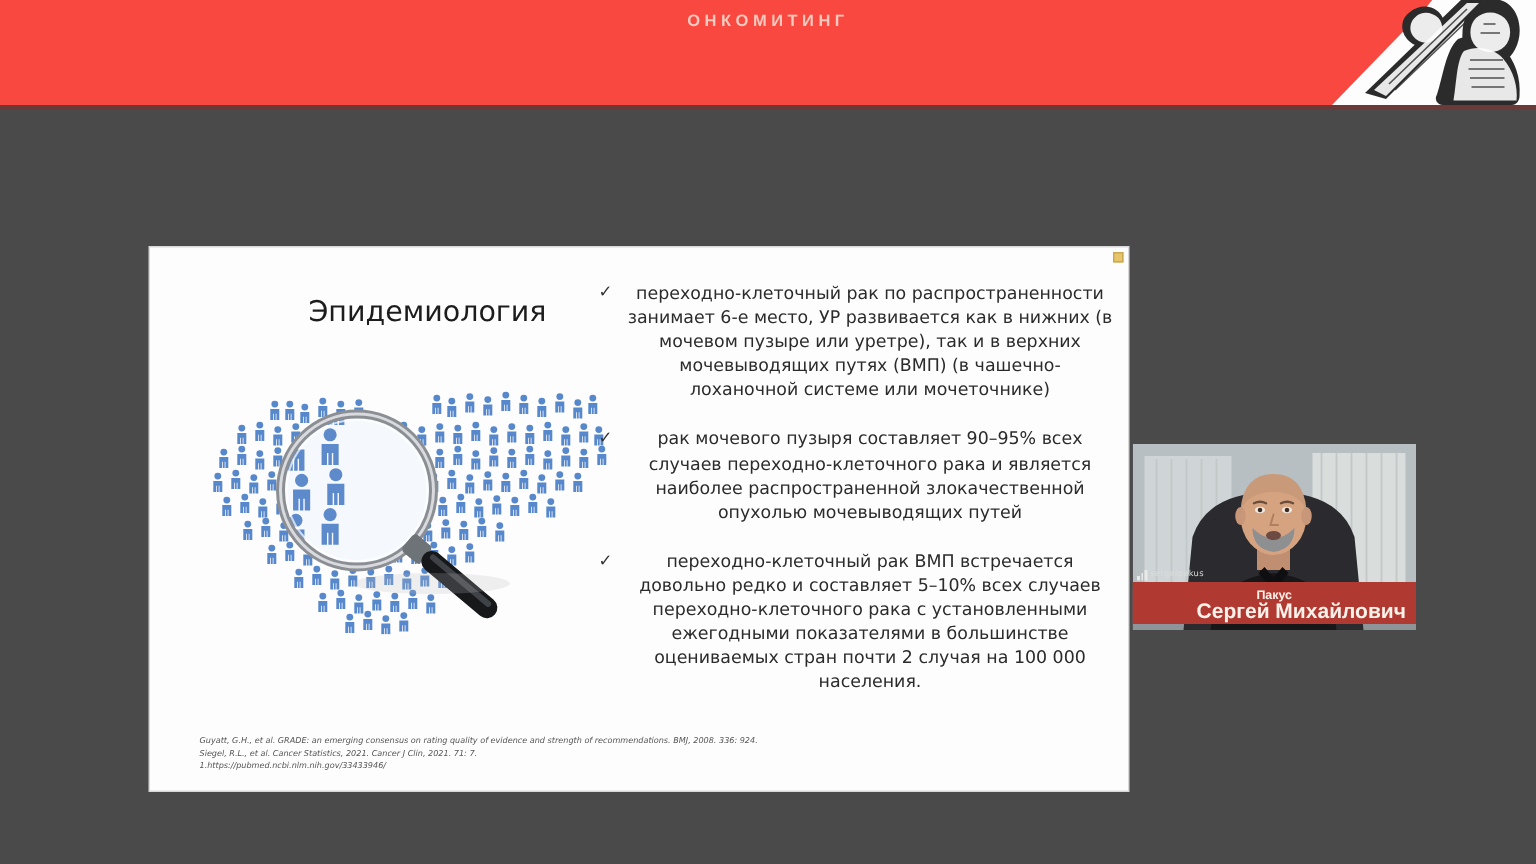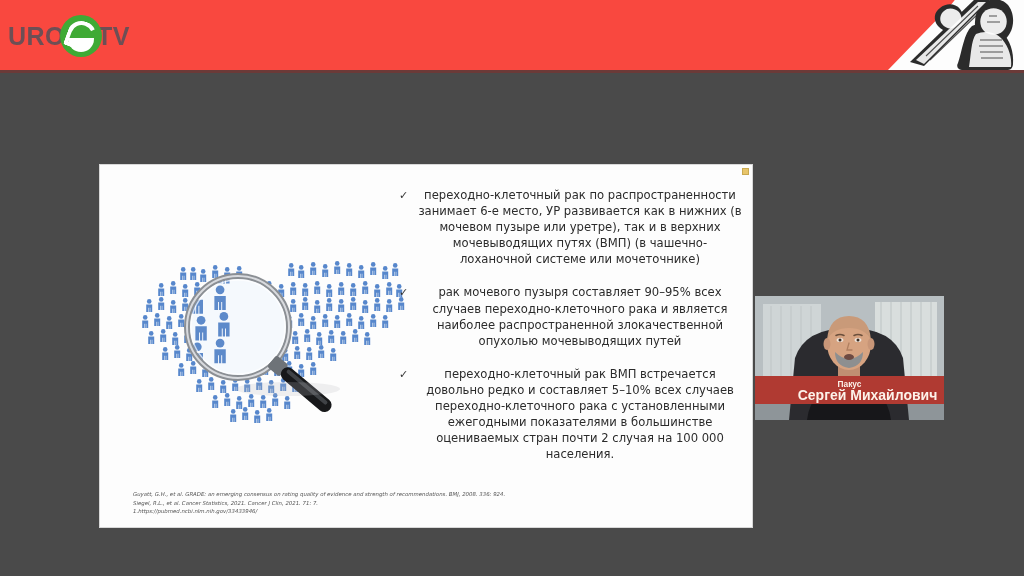--- a/index.html
+++ b/index.html
@@ -135,42 +135,38 @@
   .bars { display: flex; align-items: flex-end; gap: 1px; height: 7px; }
   .bars i { display: block; width: 1.6px; background: #e9e9e9; }
   .bars i:nth-child(1) { height: 3px; }
   .bars i:nth-child(2) { height: 5px; }
   .bars i:nth-child(3) { height: 7px; }
   .cam-user {
     font-size: 5.6px; color: #dcdcdc; letter-spacing: 0.2px;
     font-family: "DejaVu Sans", sans-serif; line-height: 7px;
   }
   .cam-name {
-    position: absolute; left: 0; bottom: 16px; width: 189px; height: 28px;
+    position: absolute; left: 0; bottom: 4px; width: 189px; height: 28px;
     background: #b03a32; color: #fdf2ea;
     display: flex; flex-direction: column; align-items: center;
     justify-content: center; z-index: 7;
   }
   .cam-name .n1 { font-size: 8.3px; font-weight: 700; line-height: 11px; }
   .cam-name .n2 { font-size: 14px; font-weight: 700; line-height: 11px; margin-left: 36px; }
 </style>
 </head>
 <body>
 
 <div id="stage">
 
   <div class="header">
 
-    <div class="logo">
-      <span class="logo-txt">URO</span>
-      <span class="logo-mark"></span>
-      <span class="logo-txt">TV</span>
-    </div>
 
     <div class="title-wrap">
+      <div class="kicker">ОНКОМИТИНГ</div>
     </div>
 
     <div class="worker">
       <svg width="144" height="70" viewBox="0 0 144 70">
         <path d="M78 -4 L144 -4 L144 70 L8 70 L70 6 Z" fill="#fdfdfd"></path>
         <path d="M84 0 L144 0 L144 66 L18 66 Z" fill="#f9483f" opacity="0"></path>
         <g fill="#2b2b2b">
           <path d="M30 62 L96 -2 L112 -2 L44 66 Z"></path>
           <path d="M100 6 c7 -8 20 -9 27 -2 c7 7 8 20 3 29 c-4 8 -13 12 -21 10 c-9 -2 -15 -11 -14 -21 c0 -6 2 -12 5 -16 Z"></path>
           <path d="M92 26 c10 -4 22 -2 30 6 c8 8 12 20 11 32 c0 3 -2 6 -5 6 l-46 0 c-4 0 -6 -4 -4 -7 c4 -12 6 -30 14 -37 Z"></path>
@@ -188,20 +184,21 @@
           <path d="M109 16 l8 0 M107 22 l13 0"></path>
         </g>
       </svg>
     </div>
   </div>
   <div class="header-underline"></div>
 
   <div class="slide">
     <div class="slide-marker"></div>
 
+    <div class="slide-title">Эпидемиология</div>
 
     <div class="crowd">
       <svg width="272" height="170" viewBox="0 0 272 170">
         <defs>
           <g id="pp">
             <circle cx="3.2" cy="2.4" r="2.3"></circle>
             <path d="M0.2 5.6 h6 v7.4 h-1.9 v-4.2 h-0.5 v4.2 h-1.2 v-4.2 h-0.5 v4.2 h-1.9 Z"></path>
           </g>
           <clipPath id="lensClip">
               <circle cx="100" cy="74" r="51"></circle>

